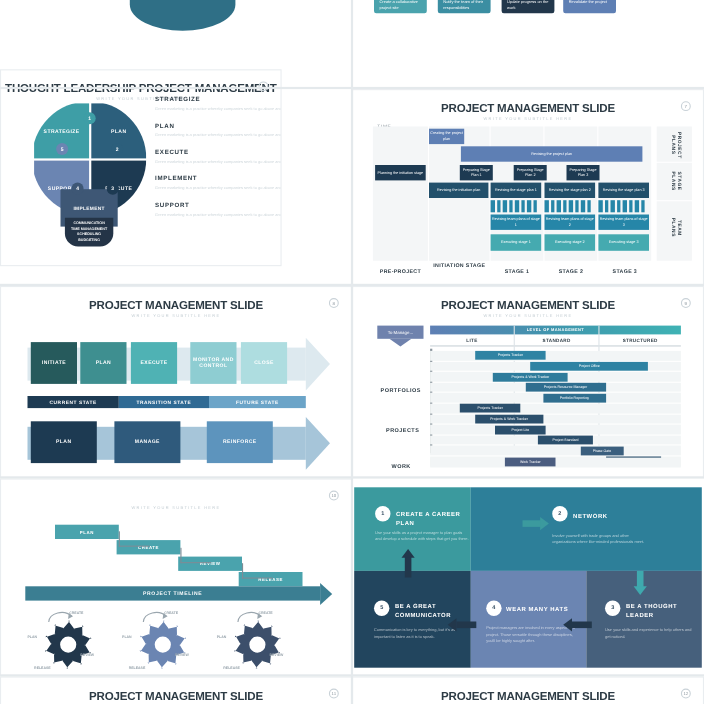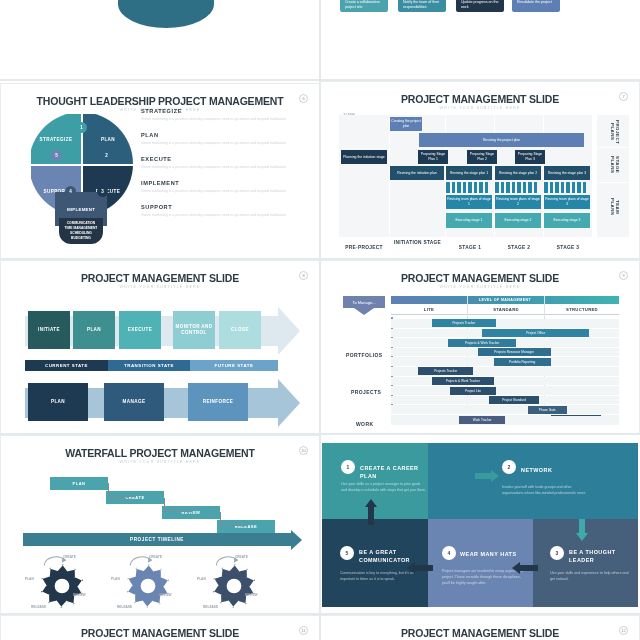--- a/index.html
+++ b/index.html
@@ -50,21 +50,21 @@
   }
 
   
   #s2 { left:320px; top:-42px; width:320px; height:123px; border:none; }
   .flag {
     position:absolute; color:#fff; font-size:3.6px; line-height:1.5; padding:4px 5px;
     border-radius:2px 2px 2px 2px;
   }
 
   
-  #s3 { left:0; top:83px; width:320px; height:179px; }
+  #s3 { left:0; top:63px; width:256px; height:179px; }
   .bulb-wrap { position:absolute; left:28px; top:28px; width:104px; height:130px; }
   .quad { position:absolute; width:48px; height:48px; color:#fff; font-size:4.6px; font-weight:bold;
           display:flex; align-items:center; justify-content:center; letter-spacing:.4px;}
   .qnum { position:absolute; width:11px; height:11px; border-radius:50%; color:#fff; font-size:4.5px;
           display:flex; align-items:center; justify-content:center; font-weight:bold; z-index:4;}
   .bulb-neck { position:absolute; left:26px; top:80px; width:52px; height:34px; background:#3e5775;
         display:flex; align-items:center; justify-content:center; color:#fff; font-size:4.4px; font-weight:bold; letter-spacing:.3px;}
   .bulb-base { position:absolute; left:30px; top:106px; width:44px; height:26px; background:#243447;
         border-radius:0 0 12px 12px; color:#fff; font-size:3.3px; text-align:center; padding-top:3px; line-height:1.55; font-weight:bold;}
   .steplist { position:absolute; left:140px; top:24px; width:172px; }
@@ -343,21 +343,20 @@
           <div class="row-band" style="left: 70px; width: 228px; top: 154px;"></div>
           <div class="pill" style="left: 229.6px; width: 50.16px; top: 154.3px; background: rgb(43, 79, 108);">Project Structured</div>
           <div class="row-band" style="left: 70px; width: 228px; top: 155px;"></div>
           <div class="pill" style="left: 138.4px; width: 45.6px; top: 155.3px; background: rgb(75, 93, 128);">Work Tracker</div>
         </div>
     </div>
   </div>
 
   <div class="slide" id="s7">
     <div class="slide-inner">
-      <div class="title" style="position:absolute;left:0;right:0;top:11px;font-size:10.5px;">WATERFALL PROJECT MANAGEMENT</div>
       <div class="subtitle blur" style="position:absolute;left:0;right:0;top:24px;font-size:3.6px;">WRITE YOUR SUBTITLE HERE</div>
       <div class="badge" style="right:11px;top:10px;width:9px;height:9px;font-size:4px;">10</div>
 
       <div class="wbox" style="left:49px;top:41px;width:58px;">PLAN</div>
       <div class="wbox" style="left:105px;top:55px;width:58px;">CREATE</div>
       <div class="wbox" style="left:161px;top:70px;width:58px;">REVIEW</div>
       <div class="wbox" style="left:216px;top:84px;width:58px;">RELEASE</div>
       <div class="wline" style="left:107px;top:47px;width:28px;height:14px;"></div>
       <div class="wline" style="left:163px;top:62px;width:28px;height:14px;"></div>
       <div class="wline" style="left:219px;top:76px;width:28px;height:14px;"></div>

